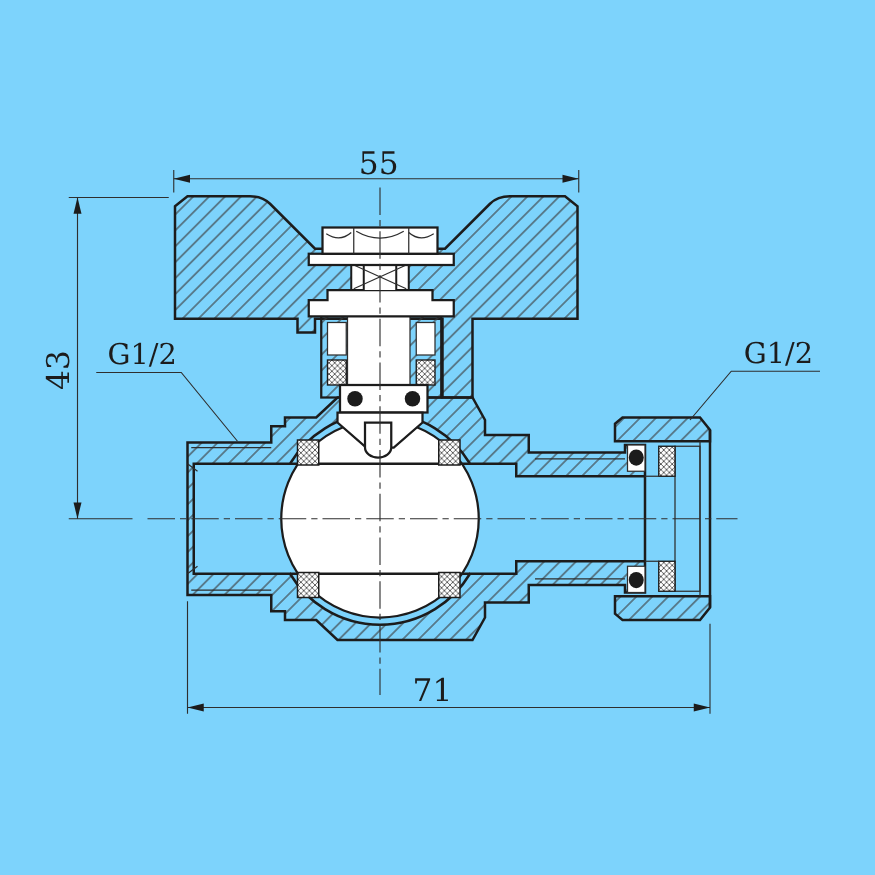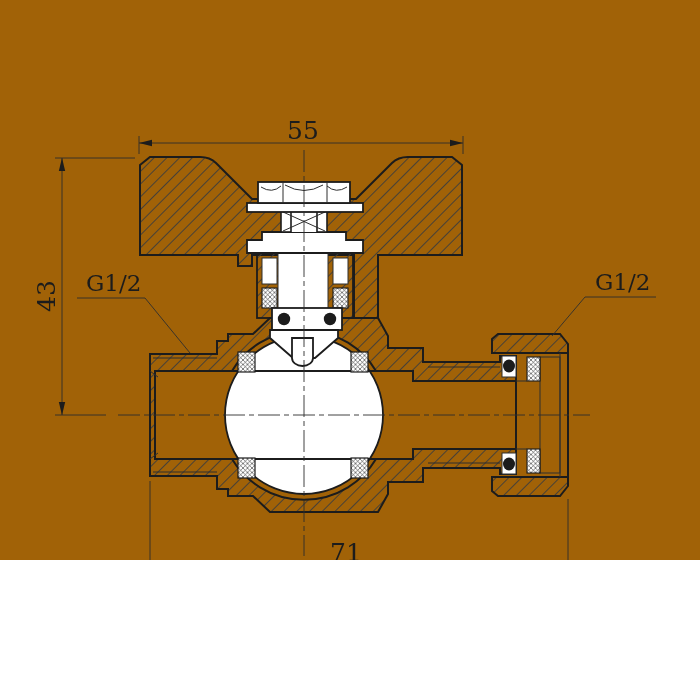--- a/index.html
+++ b/index.html
@@ -1,16 +1,16 @@
 <!DOCTYPE html>
 <html><head>
 <meta charset="utf-8">
 <style>
   html,body{margin:0;padding:0;background:#ffffff;}
-  .stage{width:700px;height:560px;position:relative;background:#a16207;overflow:hidden;}
+  .stage{width:700px;height:700px;position:relative;background:#7dd3fc;overflow:hidden;}
   svg{display:block;}
   text{font-family:"DejaVu Serif","Liberation Serif",serif;fill:#1c1c1c;}
   .dimtext{font-size:25px;}
   .threadtext{font-size:23px;}
   .bold{stroke:#1c1c1c;stroke-width:2;fill:none;stroke-linejoin:miter;}
   .thin{stroke:#2e2e2e;stroke-width:1;fill:none;}
   .dimline{stroke:#2e2e2e;stroke-width:0.9;fill:none;}
   .cline{stroke:#2e2e2e;stroke-width:0.9;fill:none;stroke-dasharray:22 4 5 4;}
   .arrow{fill:#1c1c1c;stroke:none;}
   .whitepart{fill:#ffffff;stroke:#1c1c1c;stroke-width:1.8;stroke-linejoin:miter;}

